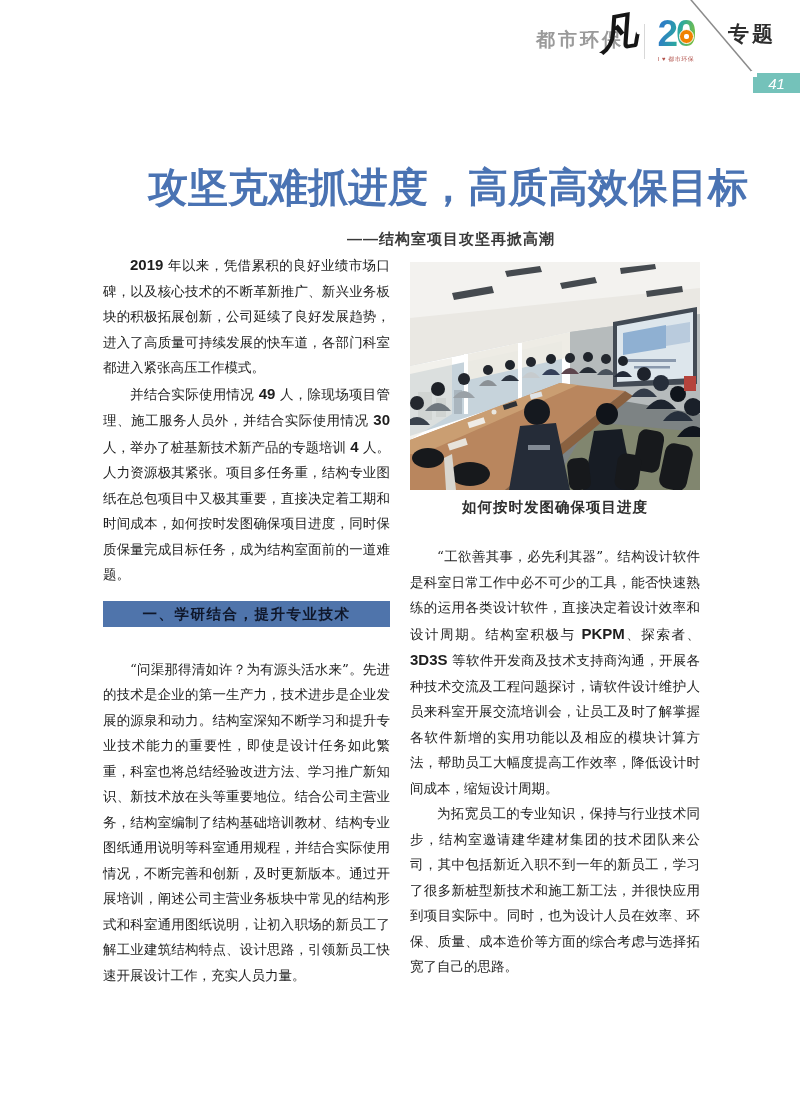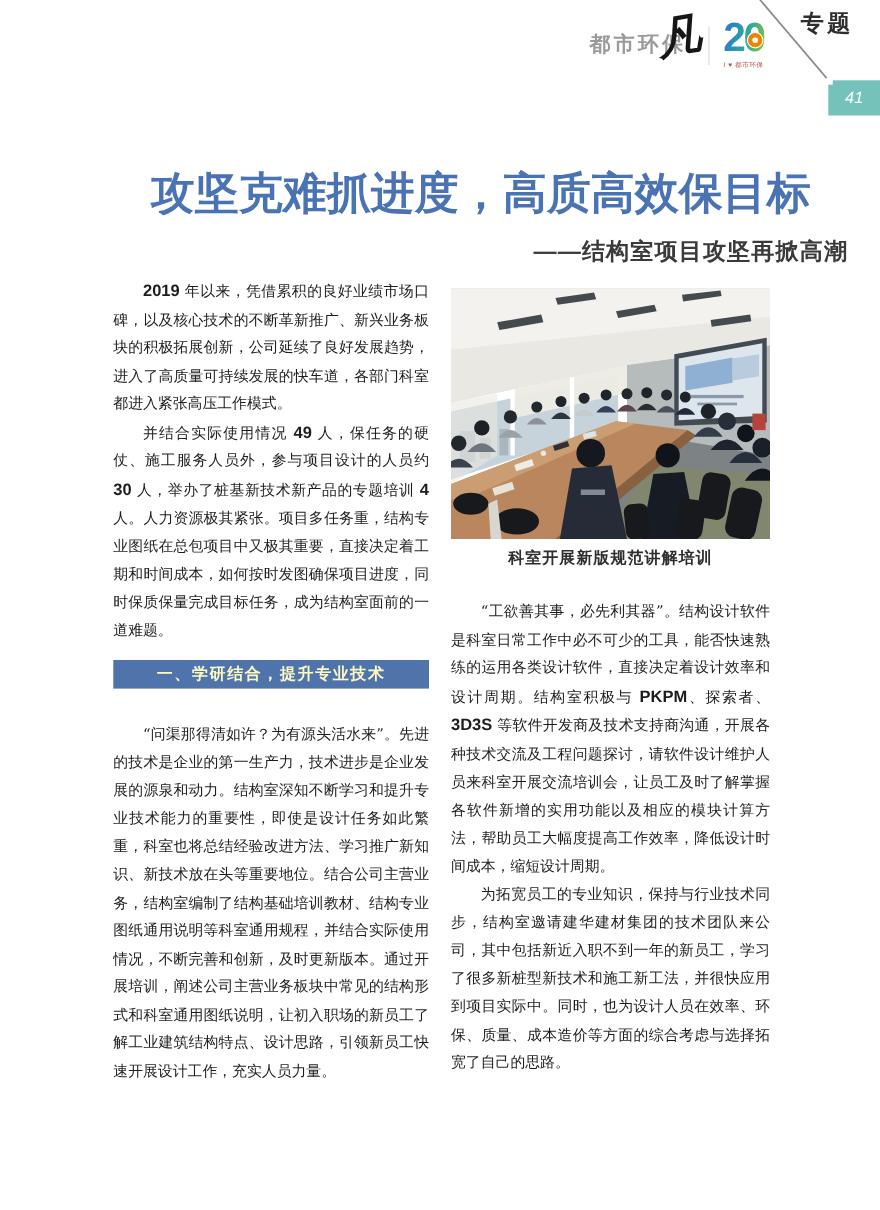--- a/index.html
+++ b/index.html
@@ -42,43 +42,43 @@
     background:#f08300;border:1px solid #ffffff;
   }
   .logo20 .dot::after{
     content:"";position:absolute;left:4px;top:4px;width:5px;height:5px;background:#fff;border-radius:2px;
   }
   .logo20 .caption{
     font-family:"Liberation Sans",sans-serif;font-size:6px;color:#b2534c;
     letter-spacing:.5px;margin-top:1px;white-space:nowrap;
   }
   .section-tag{
-    position:absolute;left:728px;top:7px;
+    position:absolute;left:728px;top:20px;
     font-family:"Liberation Sans",sans-serif;font-weight:700;font-size:21px;color:#2d2d2d;
     letter-spacing:3px;
   }
   .page-num-box{
-    position:absolute;left:753px;top:73px;width:47px;height:32px;
+    position:absolute;left:753px;top:73px;width:47px;height:20px;
     background:var(--page-tab-teal);
     display:flex;align-items:center;justify-content:center;
   }
   .page-num-box .notch{position:absolute;left:-2px;top:-2px;width:6px;height:6px;background:#ffffff;}
   .page-num{
     font-family:"Liberation Sans",sans-serif;font-size:15px;color:#ffffff;font-style:italic;
   }
 
   
   .headline{
-    position:absolute;left:103px;top:148px;width:660px;margin:4px;text-align:center;
+    position:absolute;left:103px;top:148px;width:660px;margin:15px;text-align:center;
     font-family:"Liberation Sans",sans-serif;font-weight:700;font-size:40px;line-height:48px;
     color:var(--title-blue);letter-spacing:0px;white-space:nowrap;
   }
   .subheadline{
-    position:absolute;left:103px;top:206px;width:660px;margin:8px;text-align:right;
-    font-family:"Liberation Sans",sans-serif;font-weight:600;font-size:21px;line-height:30px;
+    position:absolute;left:103px;top:206px;width:660px;margin:18px;text-align:center;
+    font-family:"Liberation Sans",sans-serif;font-weight:600;font-size:15px;line-height:30px;
     color:#3a3a3a;letter-spacing:1px;
   }
 
   
   .columns{
     position:absolute;left:103px;top:252px;width:597px;
     display:flex;gap:20px;align-items:flex-start;
   }
   .col{flex:none;}
   .col-left{width:287px;}
@@ -86,21 +86,21 @@
   .para{
     margin:0;font-size:13.5px;line-height:25.5px;color:var(--body-ink);
     text-align:justify;text-indent:2em;
     font-family:"DejaVu Serif",serif;
   }
   .para .emph{
     font-family:"Liberation Sans",sans-serif;font-weight:700;font-size:15px;
   }
   .section-bar{
     margin:13px 0 30px 0;height:26px;line-height:26px;
-    background:var(--section-bar-blue);color:#fef9c3;text-align:center;
+    background:var(--section-bar-blue);color:#0f172a;text-align:center;
     font-family:"Liberation Sans",sans-serif;font-weight:700;font-size:14.5px;letter-spacing:1.5px;
   }
   .photo-block{margin-top:10px;}
   .photo-frame{display:block;width:290px;height:228px;}
   .photo-caption{
     text-align:center;margin:8px 0 27px 0;
     font-family:"Liberation Sans",sans-serif;font-weight:700;font-size:14.5px;color:#2e2e2e;
     letter-spacing:1px;
   }
 </style>
@@ -129,21 +129,21 @@
     <span class="notch"></span>
     <span class="page-num">41</span>
   </div>
 
   <h1 class="headline">攻坚克难抓进度，高质高效保目标</h1>
   <h2 class="subheadline">——结构室项目攻坚再掀高潮</h2>
 
   <div class="columns">
     <div class="col col-left" id="col-left">
         <p class="para"><span class="emph">2019</span><span class="run"> 年以来，凭借累积的良好业绩市场口碑，以及核心技术的不断革新推广、新兴业务板块的积极拓展创新，公司延续了良好发展趋势，进入了高质量可持续发展的快车道，各部门科室都进入紧张高压工作模式。</span></p>
-        <p class="para"><span class="run">并结合实际使用情况 </span><span class="emph">49</span><span class="run"> 人，保任务的硬仗、施工服务人员外，参与项目设计的人员约 </span><span class="emph">30</span><span class="run"> 人，举办了桩基新技术新产品的专题培训 </span><span class="emph">4</span><span class="run"> 人。人力资源极其紧张。项目多任务重，结构专业图纸在总包项目中又极其重要，直接决定着工期和时间成本，如何按时发图确保项目进度，同时保质保量完成目标任务，成为结构室面前的一道难题。</span></p>
+        <p class="para"><span class="run">并结合实际使用情况 </span><span class="emph">49</span><span class="run"> 人，除现场项目管理、施工服务人员外，并结合实际使用情况 </span><span class="emph">30</span><span class="run"> 人，举办了桩基新技术新产品的专题培训 </span><span class="emph">4</span><span class="run"> 人。人力资源极其紧张。项目多任务重，结构专业图纸在总包项目中又极其重要，直接决定着工期和时间成本，如何按时发图确保项目进度，同时保质保量完成目标任务，成为结构室面前的一道难题。</span></p>
         <div class="section-bar">一、学研结合，提升专业技术</div>
         <p class="para"><span class="run">“问渠那得清如许？为有源头活水来”。先进的技术是企业的第一生产力，技术进步是企业发展的源泉和动力。结构室深知不断学习和提升专业技术能力的重要性，即使是设计任务如此繁重，科室也将总结经验改进方法、学习推广新知识、新技术放在头等重要地位。结合公司主营业务，结构室编制了结构基础培训教材、结构专业图纸通用说明等科室通用规程，并结合实际使用情况，不断完善和创新，及时更新版本。通过开展培训，阐述公司主营业务板块中常见的结构形式和科室通用图纸说明，让初入职场的新员工了解工业建筑结构特点、设计思路，引领新员工快速开展设计工作，充实人员力量。</span></p>
       </div>
     <div class="col col-right" id="col-right">
   <figure class="photo-block" style="margin:10px 0 0 0;">
     <svg class="photo-frame" viewBox="0 0 290 228" preserveAspectRatio="none">
 
       <rect width="290" height="228" fill="#c2c7c8"></rect>
 
       <polygon points="0,0 290,0 290,52 160,70 0,104" fill="#eae8e3"></polygon>
@@ -246,19 +246,19 @@
         <rect x="226" y="168" width="26" height="42" rx="8" transform="rotate(10 239 189)"></rect>
         <rect x="252" y="182" width="28" height="46" rx="9" transform="rotate(12 266 205)"></rect>
         <rect x="206" y="192" width="24" height="36" rx="8" transform="rotate(8 218 210)"></rect>
         <ellipse cx="60" cy="212" rx="20" ry="12"></ellipse>
         <ellipse cx="18" cy="196" rx="16" ry="10"></ellipse>
         <rect x="158" y="196" width="22" height="32" rx="7" transform="rotate(-6 169 212)"></rect>
       </g>
 
       <polygon points="34,196 42,192 46,228 36,228" fill="#d9d6cf"></polygon>
     </svg>
-    <figcaption class="photo-caption">科室开展新版规范讲解培训</figcaption>
+    <figcaption class="photo-caption">如何按时发图确保项目进度</figcaption>
   </figure>
 <p class="para"><span class="run">“工欲善其事，必先利其器”。结构设计软件是科室日常工作中必不可少的工具，能否快速熟练的运用各类设计软件，直接决定着设计效率和设计周期。结构室积极与 </span><span class="emph">PKPM</span><span class="run">、探索者、</span><span class="emph">3D3S</span><span class="run"> 等软件开发商及技术支持商沟通，开展各种技术交流及工程问题探讨，请软件设计维护人员来科室开展交流培训会，让员工及时了解掌握各软件新增的实用功能以及相应的模块计算方法，帮助员工大幅度提高工作效率，降低设计时间成本，缩短设计周期。</span></p>
         <p class="para"><span class="run">为拓宽员工的专业知识，保持与行业技术同步，结构室邀请建华建材集团的技术团队来公司，其中包括新近入职不到一年的新员工，学习了很多新桩型新技术和施工新工法，并很快应用到项目实际中。同时，也为设计人员在效率、环保、质量、成本造价等方面的综合考虑与选择拓宽了自己的思路。</span></p>
       </div>
   </div>
 </div>
 
 </body></html>

